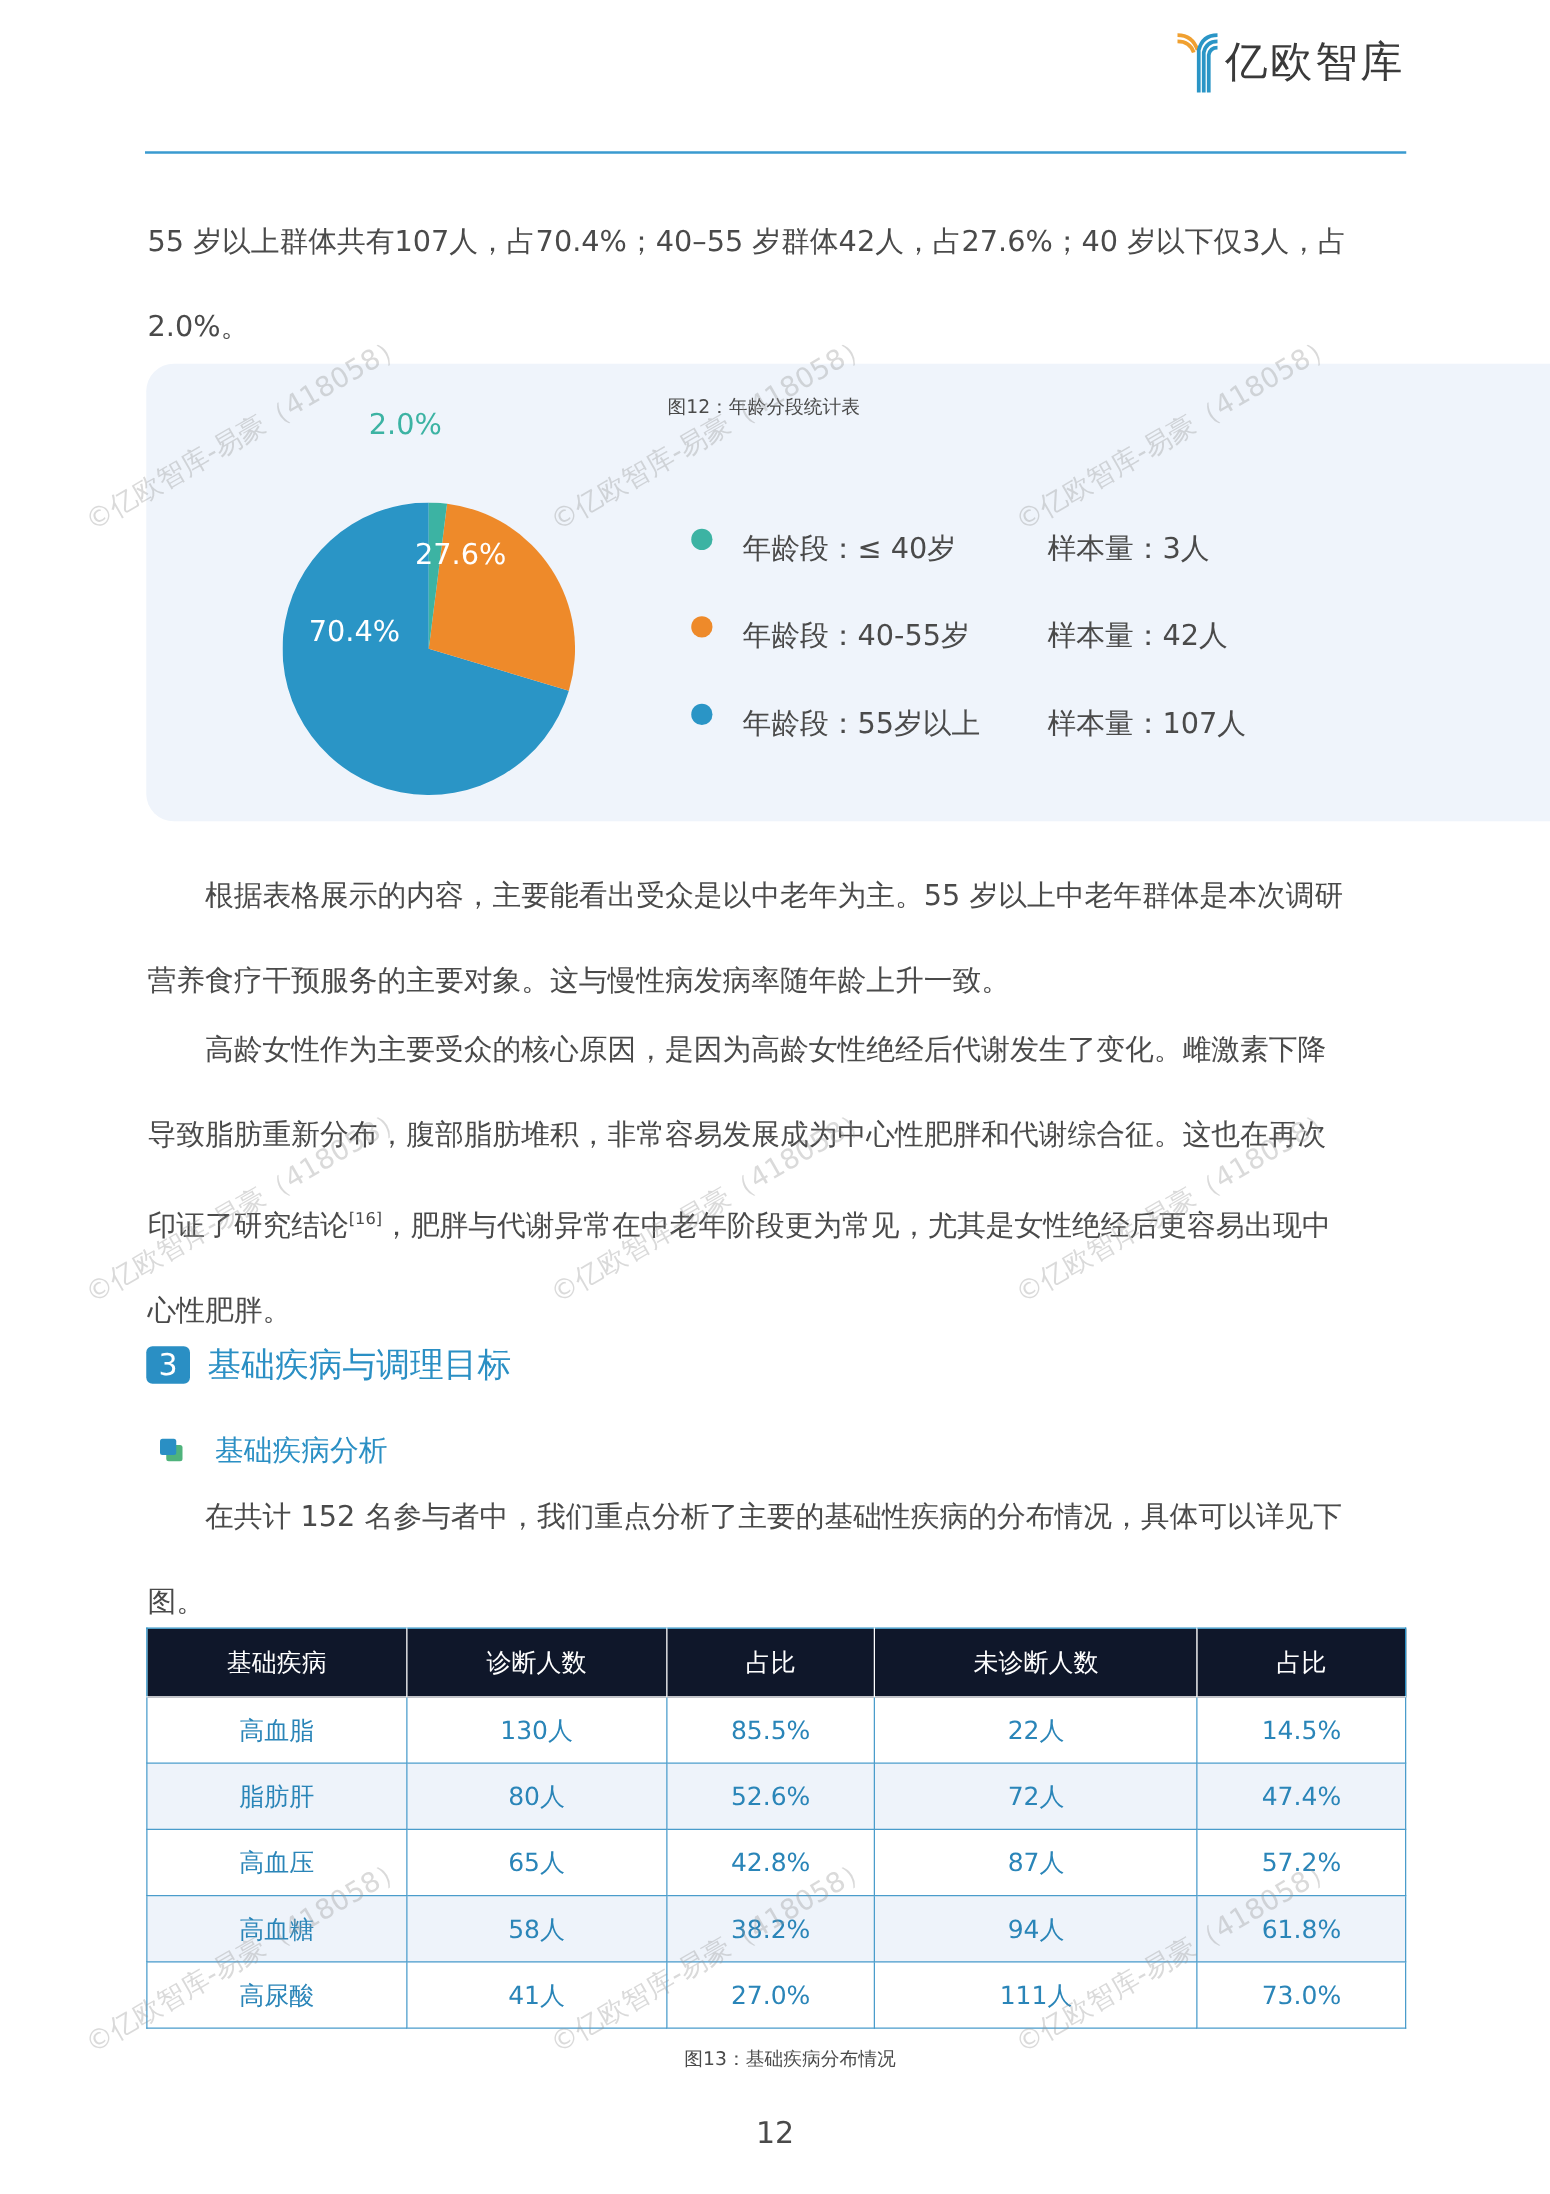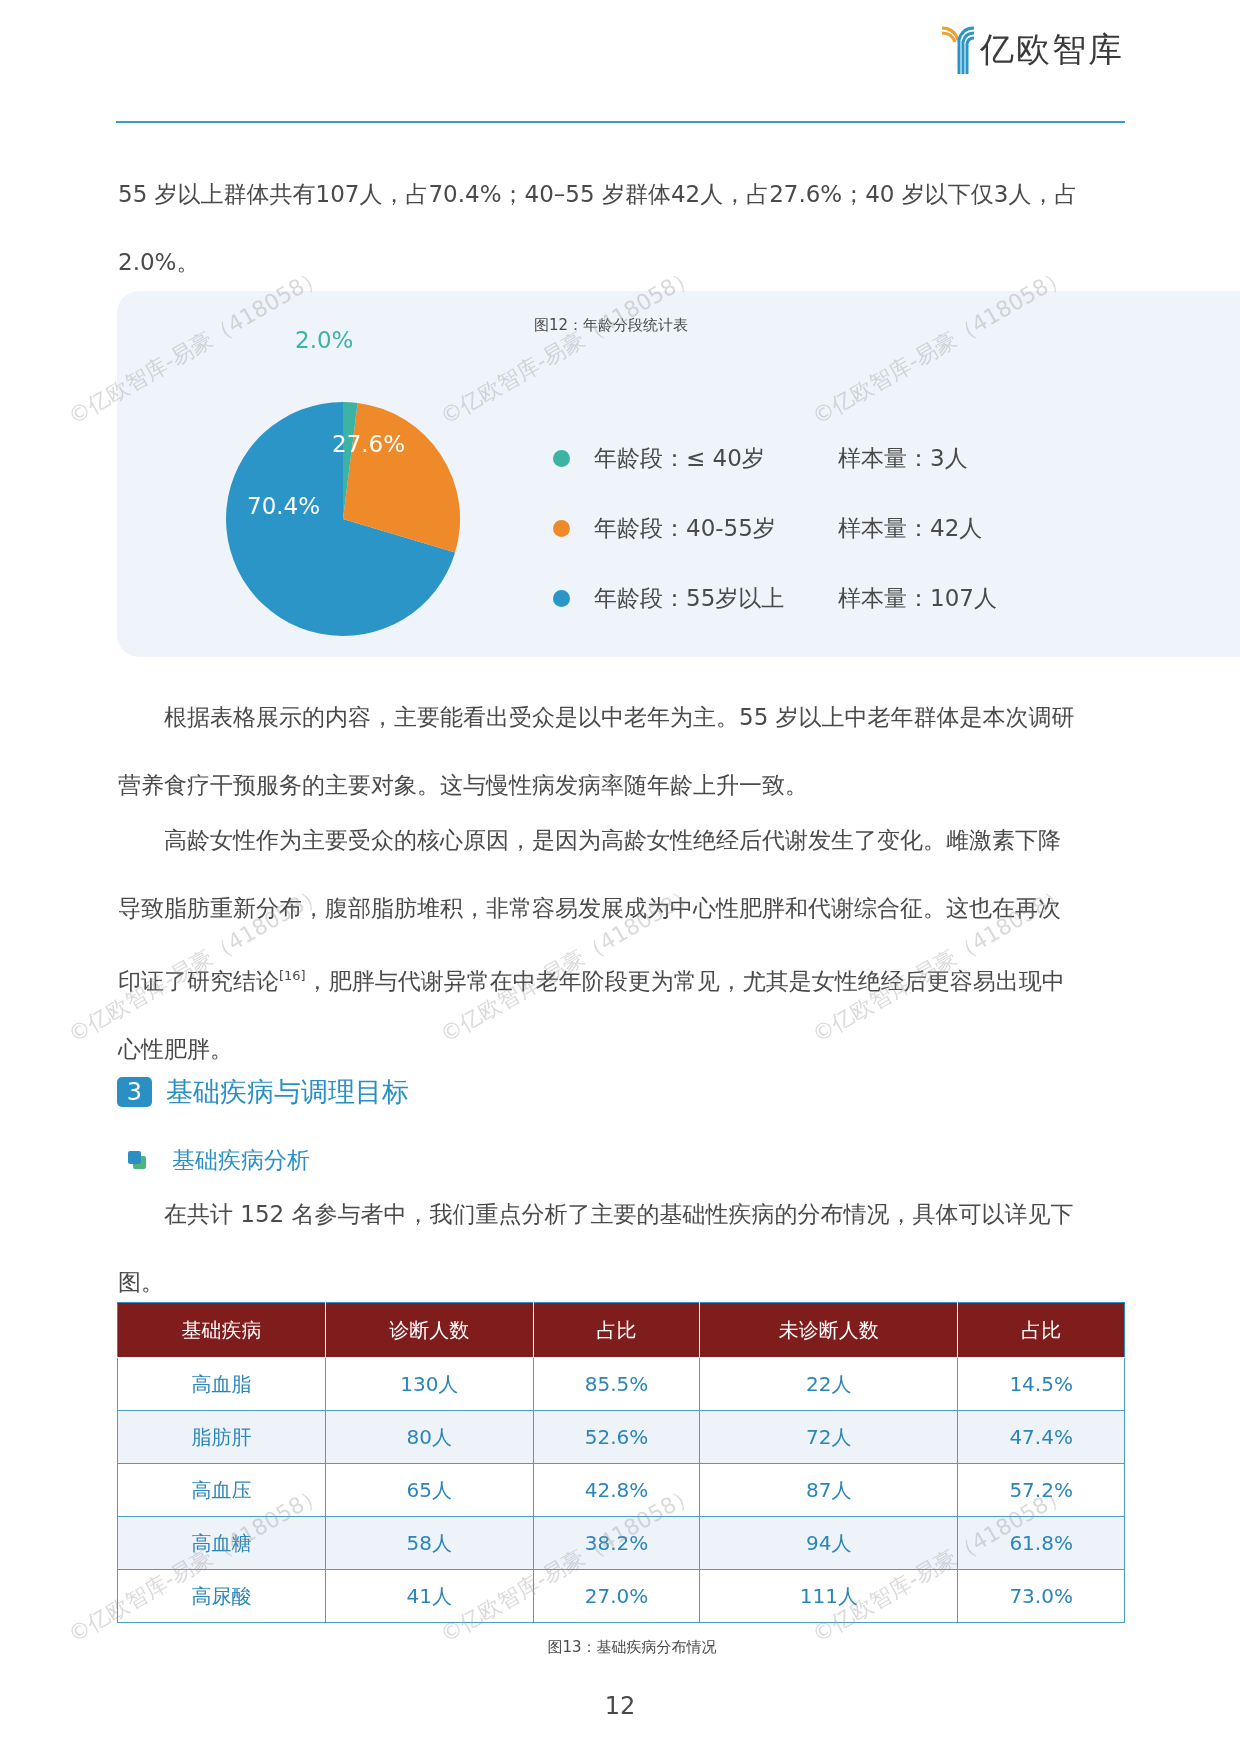--- a/index.html
+++ b/index.html
@@ -15,37 +15,37 @@
   .para { position: absolute; left: 118px; width: 1005px; font-size: 23px; line-height: 68px; color: #4a4a4a; }
   .para .indent { display: inline-block; width: 46px; }
   sup { font-size: 13px; }
 
   .figure-card { position: absolute; left: 117px; top: 291px; width: 1160px; height: 366px; background: #eff4fb; border-radius: 22px; }
   .fig-caption { position: absolute; font-size: 15px; color: #4a4a4a; }
   .pie { position: absolute; left: 109px; top: 111px; width: 234px; height: 234px; }
   .pie-label { position: absolute; font-size: 23px; color: #ffffff; }
   .pie-label.outside { color: #3cb3a3; }
   .legend { position: absolute; left: 436px; top: 132px; }
-  .legend-row { display: flex; align-items: center; height: 70px; font-size: 23px; color: #4a4a4a; }
+  .legend-row { display: flex; height: 70px; font-size: 23px; color: #4a4a4a; }
   .legend-dot { width: 17px; height: 17px; border-radius: 50%; margin-right: 24px; }
   .legend-range { width: 244px; }
 
   .section-title { position: absolute; left: 117px; top: 1074px; display: flex; align-items: center; }
   .section-num { width: 35px; height: 30px; background: #2a8fc4; color: #fff; border-radius: 5px; font-size: 24px; display: flex; align-items: center; justify-content: center; }
   .section-text { margin-left: 14px; font-size: 27px; color: #2a8fc4; }
 
   .subsection { position: absolute; left: 128px; top: 1145px; display: flex; align-items: center; }
   .sub-icon { position: relative; width: 20px; height: 20px; }
   .sub-icon .b1 { position: absolute; left: 0; top: 0; width: 13px; height: 13px; background: #2a8fc4; border-radius: 2px; }
   .sub-icon .b2 { position: absolute; left: 5px; top: 5px; width: 13px; height: 13px; background: #4fb37c; border-radius: 2px; z-index: 0; }
   .sub-icon .b1 { z-index: 1; }
   .sub-text { margin-left: 24px; font-size: 23px; color: #2a8fc4; }
 
   table.data { position: absolute; left: 117px; top: 1302px; width: 1008px; border-collapse: collapse; font-size: 20px; }
-  table.data th { background: #7f1d1d; color: #ffffff; font-weight: normal; height: 52px; border: 1px solid #ffffff; border-top: 1px solid #2a8fc4; }
+  table.data th { background: #0f172a; color: #ffffff; font-weight: normal; height: 52px; border: 1px solid #ffffff; border-top: 1px solid #2a8fc4; }
   table.data th:first-child { border-left: 1px solid #2a8fc4; }
   table.data th:last-child { border-right: 1px solid #2a8fc4; }
   table.data td { color: #2a85b8; text-align: center; height: 50px; border: 1px solid #4a9ccb; }
   table.data tr.alt td { background: #eef3fa; }
 
   .fig13 { position: absolute; left: 0; width: 1240px; top: 1638px; text-align: center; font-size: 15px; color: #4a4a4a; padding-left: 12px; }
   .page-num { position: absolute; left: 0; width: 1240px; top: 1692px; text-align: center; font-size: 24px; color: #4a4a4a; }
 
   .watermark { position: absolute; font-size: 22px; color: rgba(150,150,150,0.35); transform: rotate(-30deg); transform-origin: left bottom; white-space: nowrap; pointer-events: none; }
 </style>

